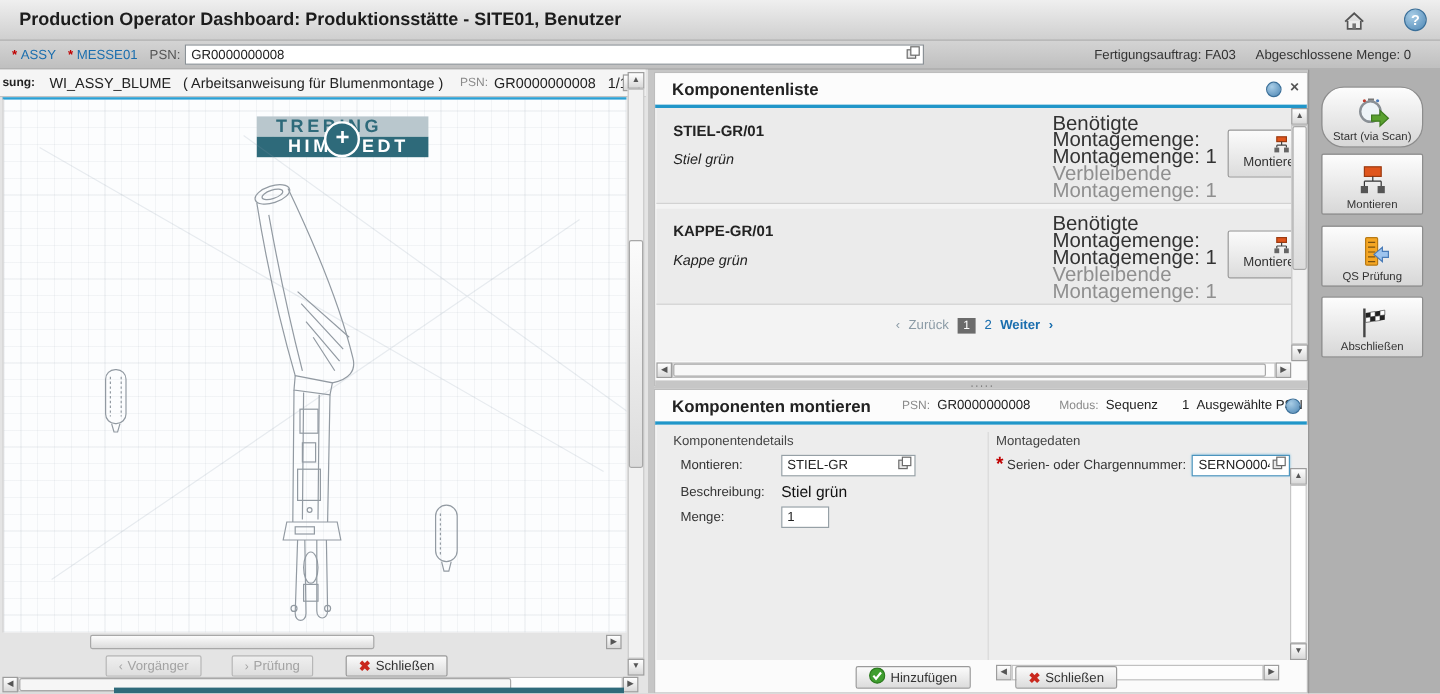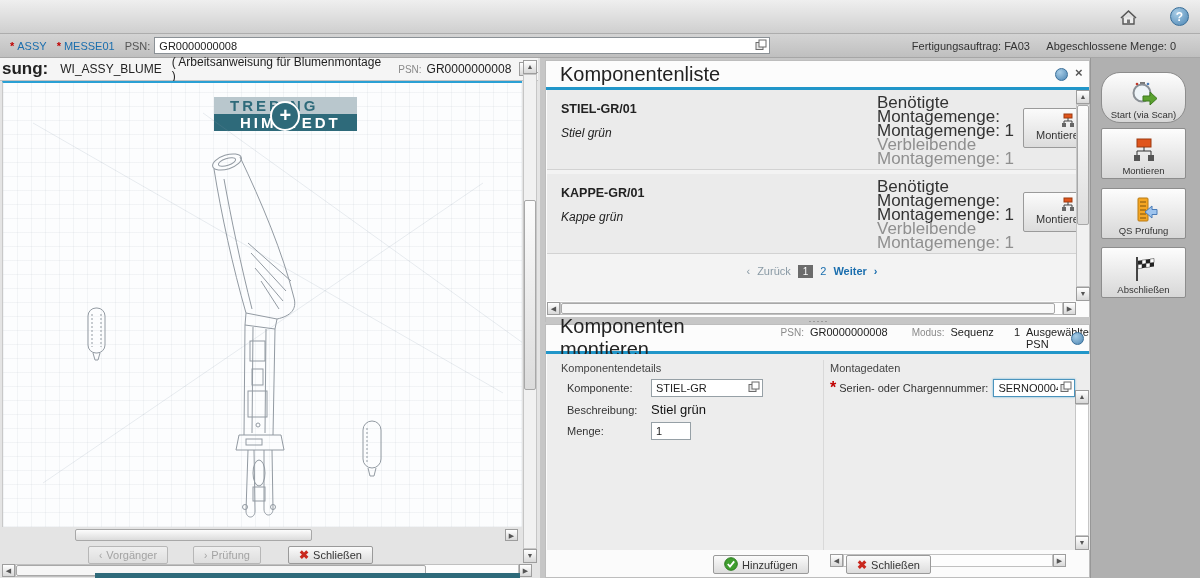--- a/index.html
+++ b/index.html
@@ -33,21 +33,21 @@
   .sbtn{background:linear-gradient(#ffffff,#d8d8d8);border:1px solid #9d9d9d;color:#555;
         font-size:7px;line-height:11px;text-align:center;cursor:pointer;}
   .track-v{position:absolute;background:#f1f1f1;border:1px solid #c6c6c6;}
   .track-h{position:absolute;background:#fdfdfd;border:1px solid #c0c0c0;}
   .thumb{position:absolute;background:linear-gradient(#fcfcfc,#dcdcdc);border:1px solid #a8a8a8;border-radius:2px;}
 
   
   .wi-panel{position:absolute;left:0;top:58px;width:540px;height:520px;background:#e4e4e4;}
   .wi-header{position:absolute;left:0;top:0;width:538px;height:23px;background:#f5f5f5;
              border-bottom:1px solid #c2c2c2;display:flex;align-items:center;font-size:12px;}
-  .wi-header .h-label{font-weight:bold;font-size:17px;margin-left:2px;}
+  .wi-header .h-label{font-weight:bold;font-size:10px;margin-left:2px;}
   .wi-header .h-name{margin-left:12px;}
   .wi-header .h-desc{margin-left:10px;}
   .wi-header .h-psn-l{margin-left:14px;color:#8a8a8a;font-size:10px;}
   .wi-header .h-psn-v{margin-left:5px;}
   .wi-header .h-page{margin-left:10px;}
   .wi-up{position:absolute;left:519px;top:4px;width:14px;height:14px;}
   .wi-content{position:absolute;left:2px;top:23px;width:520px;height:446px;background:#fcfdfe;
               border-top:2px solid #2aa0d4;border-left:1px solid #c8c8c8;overflow:hidden;
               background-image:
                 repeating-linear-gradient(0deg,rgba(150,162,174,.10) 0 1px,transparent 1px 14px),
@@ -83,21 +83,21 @@
   .wi-hscroll-outer .left{position:absolute;left:0;top:0;width:13px;height:13px;}
   .wi-hscroll-outer .right{position:absolute;right:0;top:0;width:13px;height:13px;}
   .wi-hscroll-outer .track-h{left:13px;top:0;width:504px;height:13px;}
   .wi-hscroll-outer .thumb{left:14px;top:1px;width:410px;height:11px;background:#f6f6f6;}
   .teal-strip{position:absolute;left:95px;top:515px;width:425px;height:5px;background:#2e6a7a;}
 
   
   .right-area{position:absolute;left:545px;top:58px;width:545px;height:520px;}
   .panel{position:absolute;left:0;width:545px;background:#fbfbfb;border:1px solid #bdbdbd;}
   .panel-header{position:relative;height:26px;background:#fcfcfc;display:flex;align-items:center;}
-  .panel-title{font-size:20px;font-weight:normal;margin-left:14px;color:#222;}
+  .panel-title{font-size:14px;font-weight:bold;margin-left:14px;color:#222;}
   .blue-rule{height:3px;background:#2196c9;}
   .ph-icon{position:absolute;top:7px;width:13px;height:13px;border-radius:50%;
            background:radial-gradient(circle at 35% 30%,#a8cde6,#4d86b4);border:1px solid #3a6f99;cursor:pointer;}
   .ph-close{position:absolute;top:4px;font-size:13px;font-weight:bold;color:#555;cursor:pointer;}
 
   
   .cl-panel{top:2px;height:262px;}
   .cl-list{position:absolute;left:1px;top:29px;width:543px;height:211px;background:#f3f3f3;}
   .cl-row{position:absolute;left:0;width:543px;height:80px;background:#ebebeb;border-bottom:1px solid #d2d2d2;}
   .cl-code{position:absolute;left:14px;top:12px;font-size:12.5px;font-weight:bold;}
@@ -166,20 +166,21 @@
   .side-btn .sicon{display:block;margin:3px auto 0;width:30px;height:30px;}
   .side-btn .slabel{display:block;font-size:9.5px;color:#333;margin-top:0;}
   .sb1{top:14px;border-radius:19px;} .sb2{top:70px;} .sb3{top:130px;} .sb4{top:189px;}
 </style>
 </head>
 <body>
 
 <div class="screen">
 
   <header class="titlebar">
+    <h1>Production Operator Dashboard: Produktionsstätte - SITE01, Benutzer</h1>
     <span class="tb-icon home">
       <svg width="19" height="17" viewBox="0 0 19 17">
           <path d="M2,9 L9.5,2 L17,9" fill="none" stroke="#555" stroke-width="1.6"></path>
           <path d="M4,8.5 V15 H15 V8.5" fill="#ececec" stroke="#555" stroke-width="1.4"></path>
           <rect x="8" y="10.5" width="3" height="4.5" fill="#777"></rect>
         </svg>
     </span>
     <span class="tb-icon help">?</span>
   </header>
 
@@ -391,21 +392,21 @@
         <span class="ph-icon" style="left:525px"></span>
       </div>
       <div class="blue-rule"></div>
 
       <div class="as-body">
         <div class="col-divider"></div>
 
         <div class="as-left">
           <div class="sec-label">Komponentendetails</div>
           <div class="form-row">
-            <span class="flabel">Komponente:</span>
+            <span class="flabel">Montieren:</span>
             <span class="field-box w-comp">
               <input value="STIEL-GR" style="">
               <span>
                 <svg width="12" height="12" viewBox="0 0 12 12">
                     <rect x="1" y="3.5" width="7" height="7" fill="#e9e9e9" stroke="#6b6b6b"></rect>
                     <rect x="4" y="1" width="7" height="7" fill="#fff" stroke="#6b6b6b"></rect>
                   </svg>
               </span>
             </span>
           </div>

